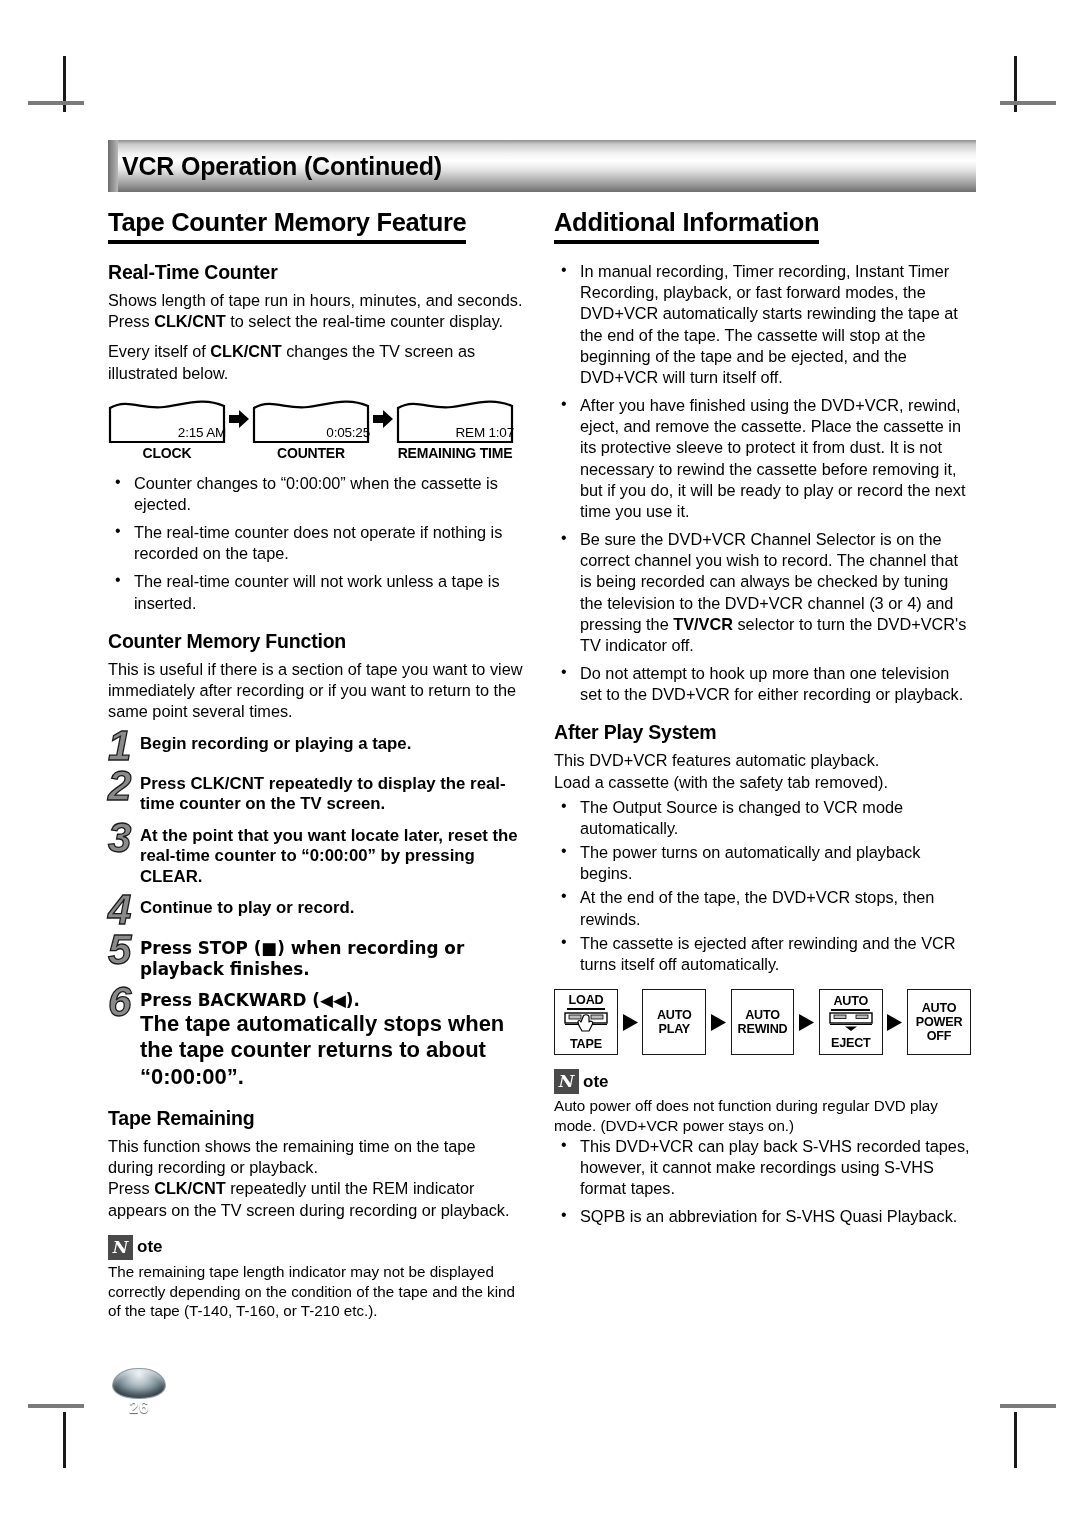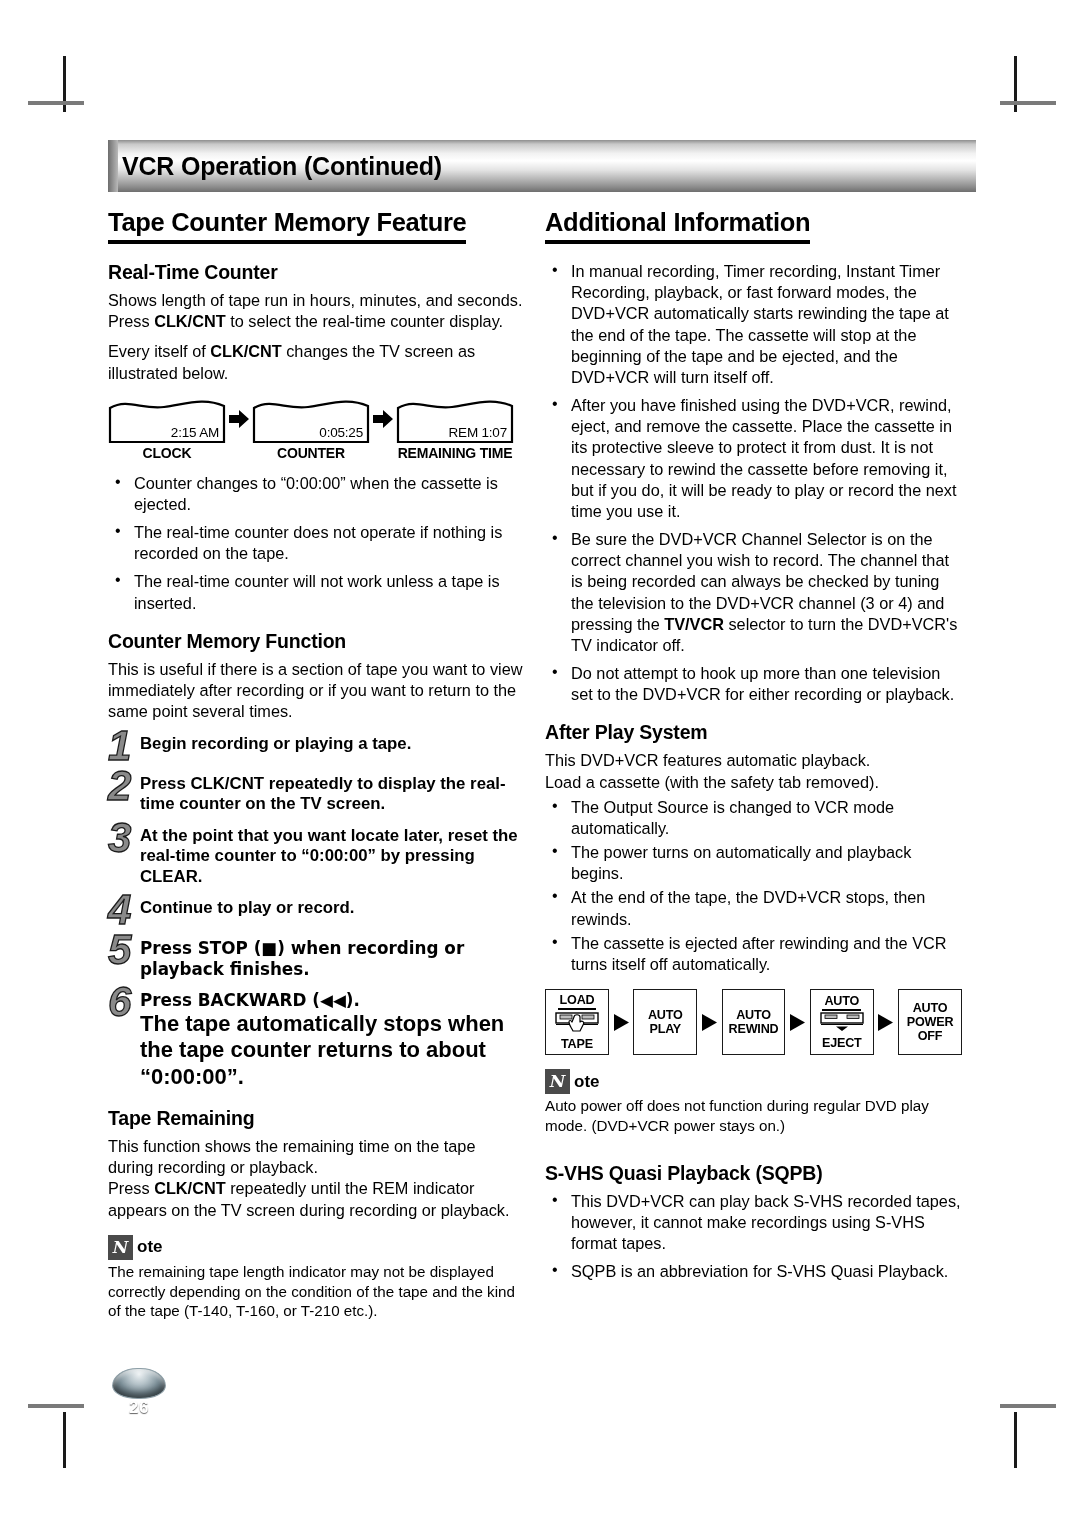--- a/index.html
+++ b/index.html
@@ -34,21 +34,21 @@
   .chapter-bar:before{
     content:""; position:absolute; left:0; top:0; bottom:0; width:10px;
     background:linear-gradient(to right,#6d6d6d,#b9b9b9);
   }
   .chapter-title {
     font-size:25px; font-weight:bold; letter-spacing:-0.2px;
     position:relative; z-index:2;
   }
 
   
-  .cols { display:flex; gap:20px; margin-top:16px; }
+  .cols { display:flex; gap:29px; margin-top:16px; }
   .col { width:417px; }
 
   h2.sect {
     font-size:25.5px; font-weight:bold; margin:0 0 7px 0;
     letter-spacing:-0.3px;
     display:inline-block;
     border-bottom:4px solid #000;
     padding-bottom:3px;
   }
   .sect-wrap { margin-bottom:10px; }
@@ -78,21 +78,21 @@
   ul.bl.tightgap li { margin-bottom:3px; }
 
   
   .screens { display:flex; align-items:flex-start; margin:10px 0 12px 0; }
   .screen-unit { text-align:center; }
   .screen {
     width:118px; height:50px; position:relative;
   }
   .screen svg { display:block; }
   .screen .val {
-    position:absolute; right:7px; bottom:4px;
+    position:absolute; right:0; bottom:4px;
     font-size:13.5px; letter-spacing:-0.2px;
   }
   .screen-label {
     font-size:14px; font-weight:bold; margin-top:1px; letter-spacing:-0.2px;
   }
   .arrow-blk {
     width:26px; height:50px;
     display:flex; align-items:center; justify-content:center;
   }
   .arrow-blk svg { display:block; }
@@ -384,21 +384,20 @@
         </div>
 
       </div>
 
       <div class="note-head">
         <div class="note-badge">N</div>
         <div class="note-word">ote</div>
       </div>
       <p class="note-body">Auto power off does not function during regular DVD play mode. (DVD+VCR power stays on.)</p>
 
-      <h3 class="sub" style="margin-top:26px;">S-VHS Quasi Playback (SQPB)</h3>
       <ul class="bl">
         <li>This DVD+VCR can play back S-VHS recorded tapes, however, it cannot make recordings using S-VHS format tapes.</li>
         <li>SQPB is an abbreviation for S-VHS Quasi Playback.</li>
       </ul>
 
     </div>
   </div>
 </div>
 
 <div class="pagenum">

